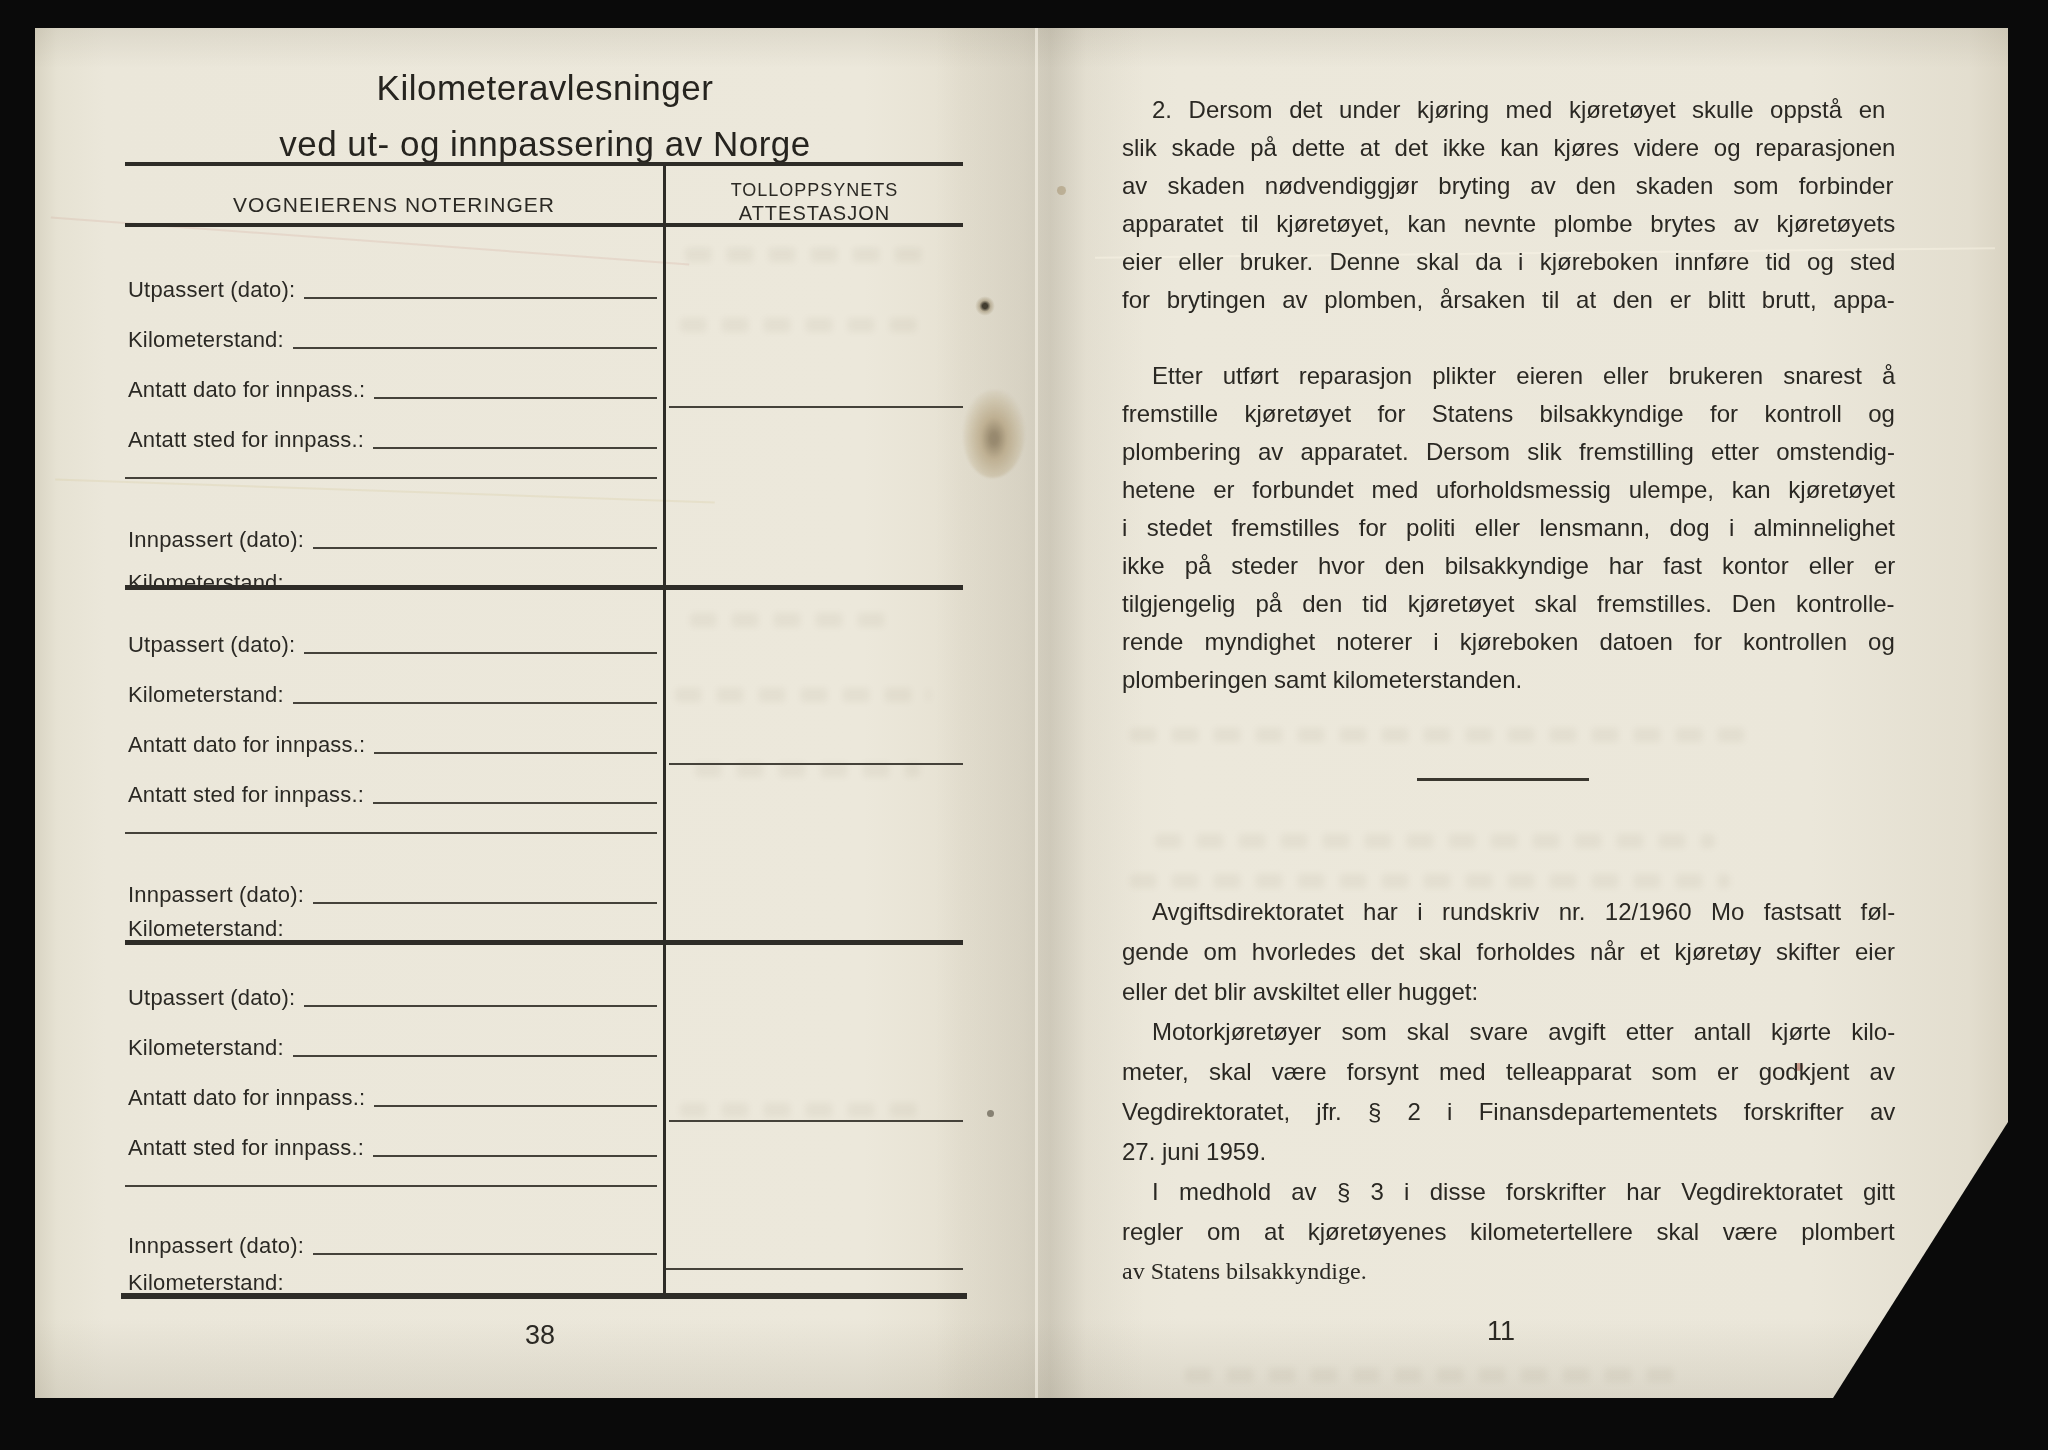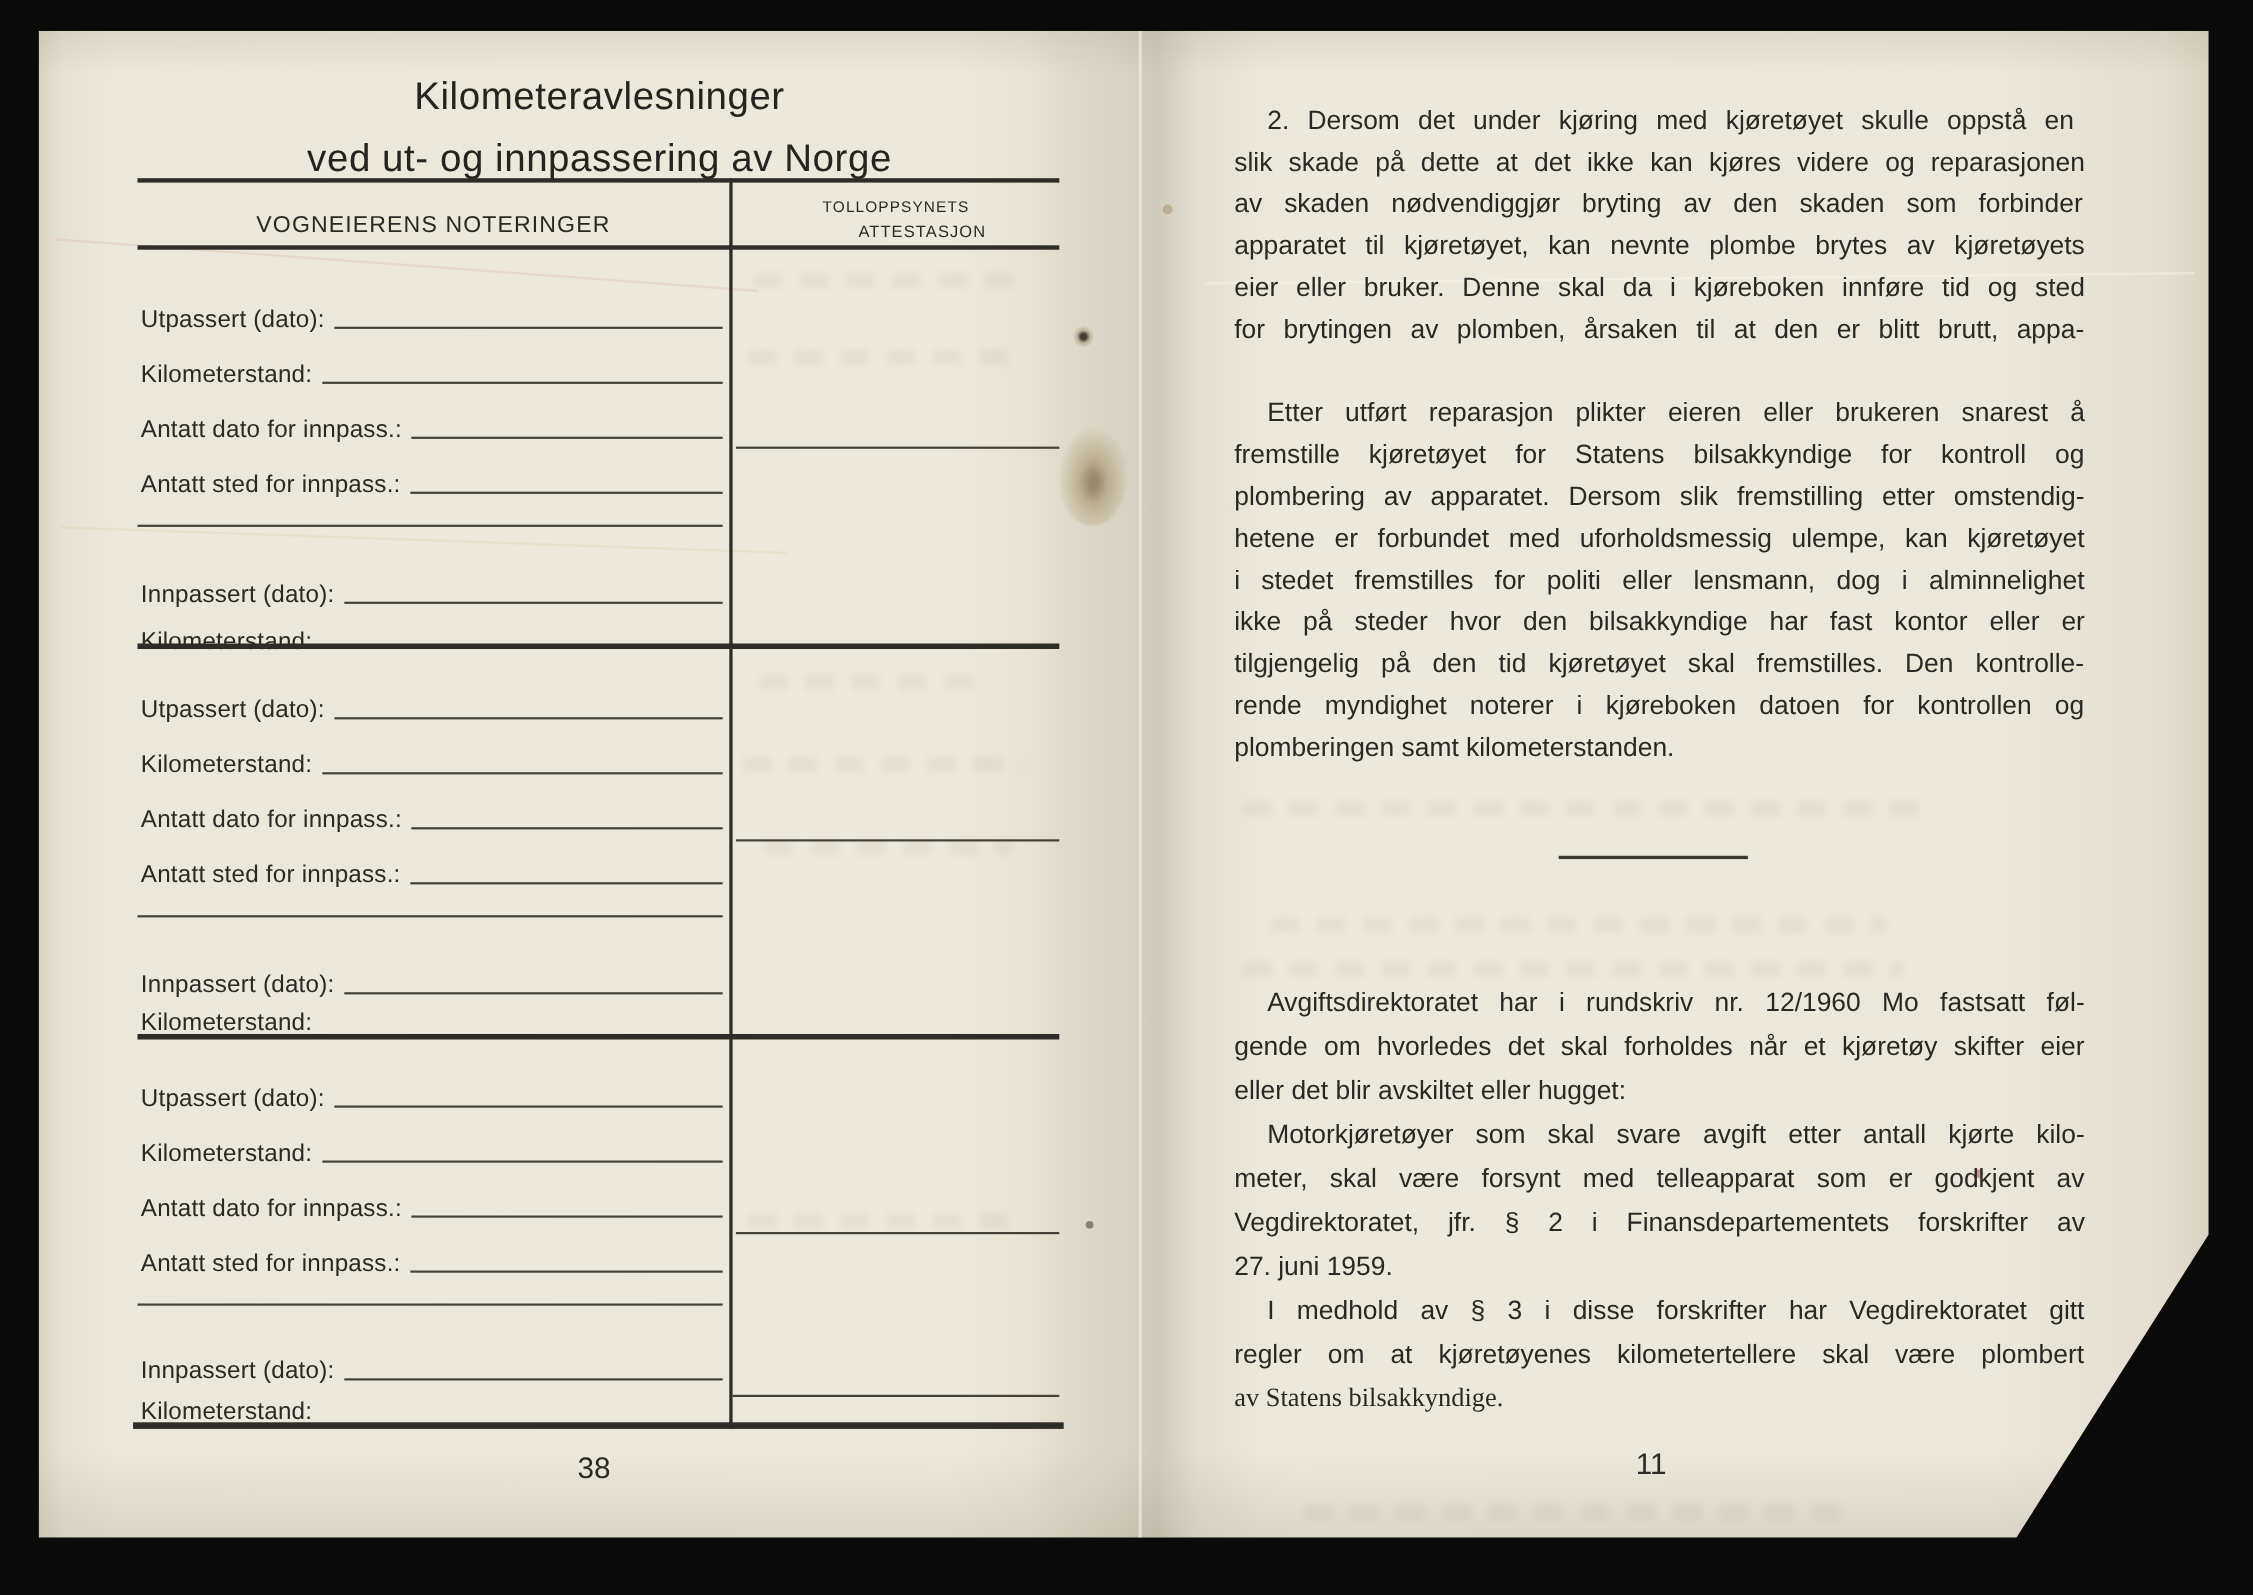--- a/index.html
+++ b/index.html
@@ -67,22 +67,22 @@
     <div class="abs ghost" style="left:1095px;top:700px;width:620px;"></div>
     <div class="abs ghost" style="left:1120px;top:806px;width:560px;"></div>
     <div class="abs ghost" style="left:1095px;top:846px;width:600px;"></div>
     <div class="abs ghost" style="left:1150px;top:1340px;width:500px;"></div>
 
     <div class="abs title" style="top:40px;">Kilometeravlesninger</div>
     <div class="abs title" style="top:96px;">ved ut- og innpassering av Norge</div>
 
     <div class="abs hrule" style="top:134px;height:4px;"></div>
     <div class="abs colhead" style="left:90px;top:165px;width:538px;font-size:21px;letter-spacing:1px;">VOGNEIERENS NOTERINGER</div>
-    <div class="abs colhead" style="left:631px;top:152px;width:297px;font-size:14px;letter-spacing:1px;">TOLLOPPSYNETS</div>
-    <div class="abs colhead" style="left:631px;top:174px;width:297px;font-size:15px;letter-spacing:1px;padding-left:24px;">ATTESTASJON</div>
+    <div class="abs colhead" style="left:631px;top:152px;width:297px;font-size:18px;letter-spacing:1px;">TOLLOPPSYNETS</div>
+    <div class="abs colhead" style="left:631px;top:174px;width:297px;font-size:20px;letter-spacing:1px;">ATTESTASJON</div>
     <div class="abs hrule" style="top:195px;height:4px;"></div>
     <div class="abs vrule"></div>
 
     <div class="abs frow" style="top:245px;">
         <span class="flabel">Utpassert (dato):</span>
         <span class="fline"></span>
       </div>
     <div class="abs frow" style="top:295px;">
         <span class="flabel">Kilometerstand:</span>
         <span class="fline"></span>

